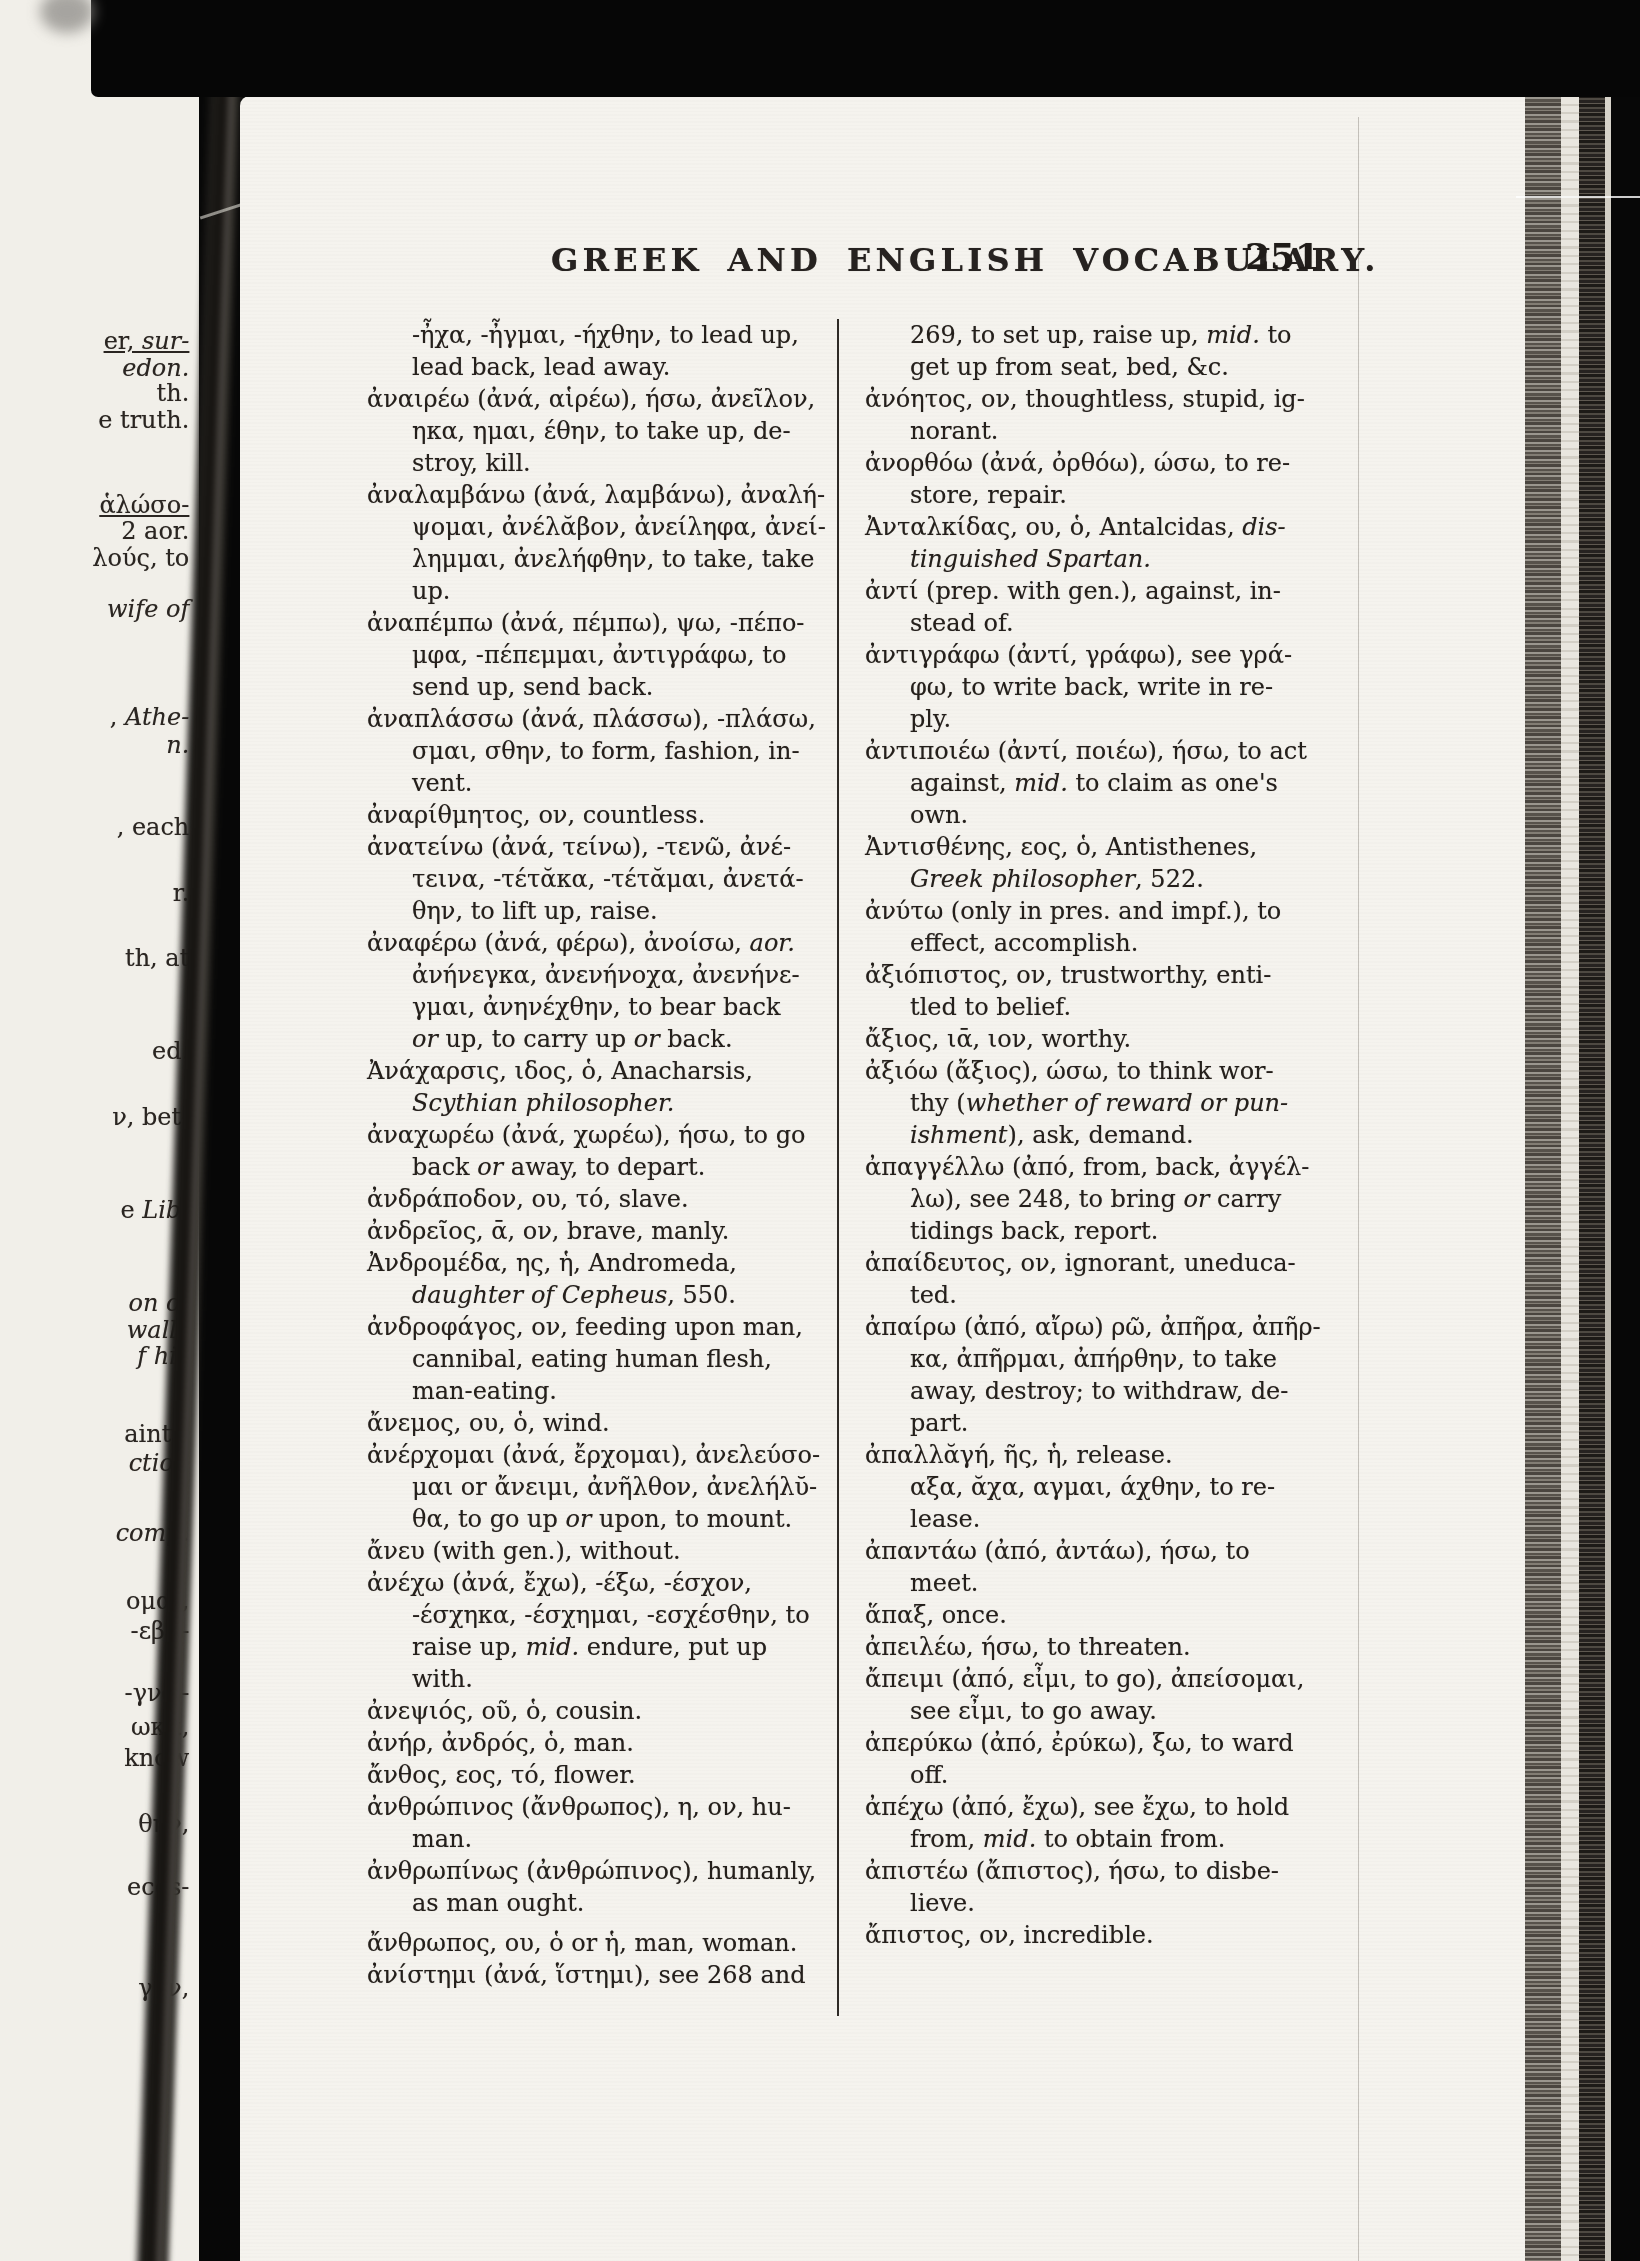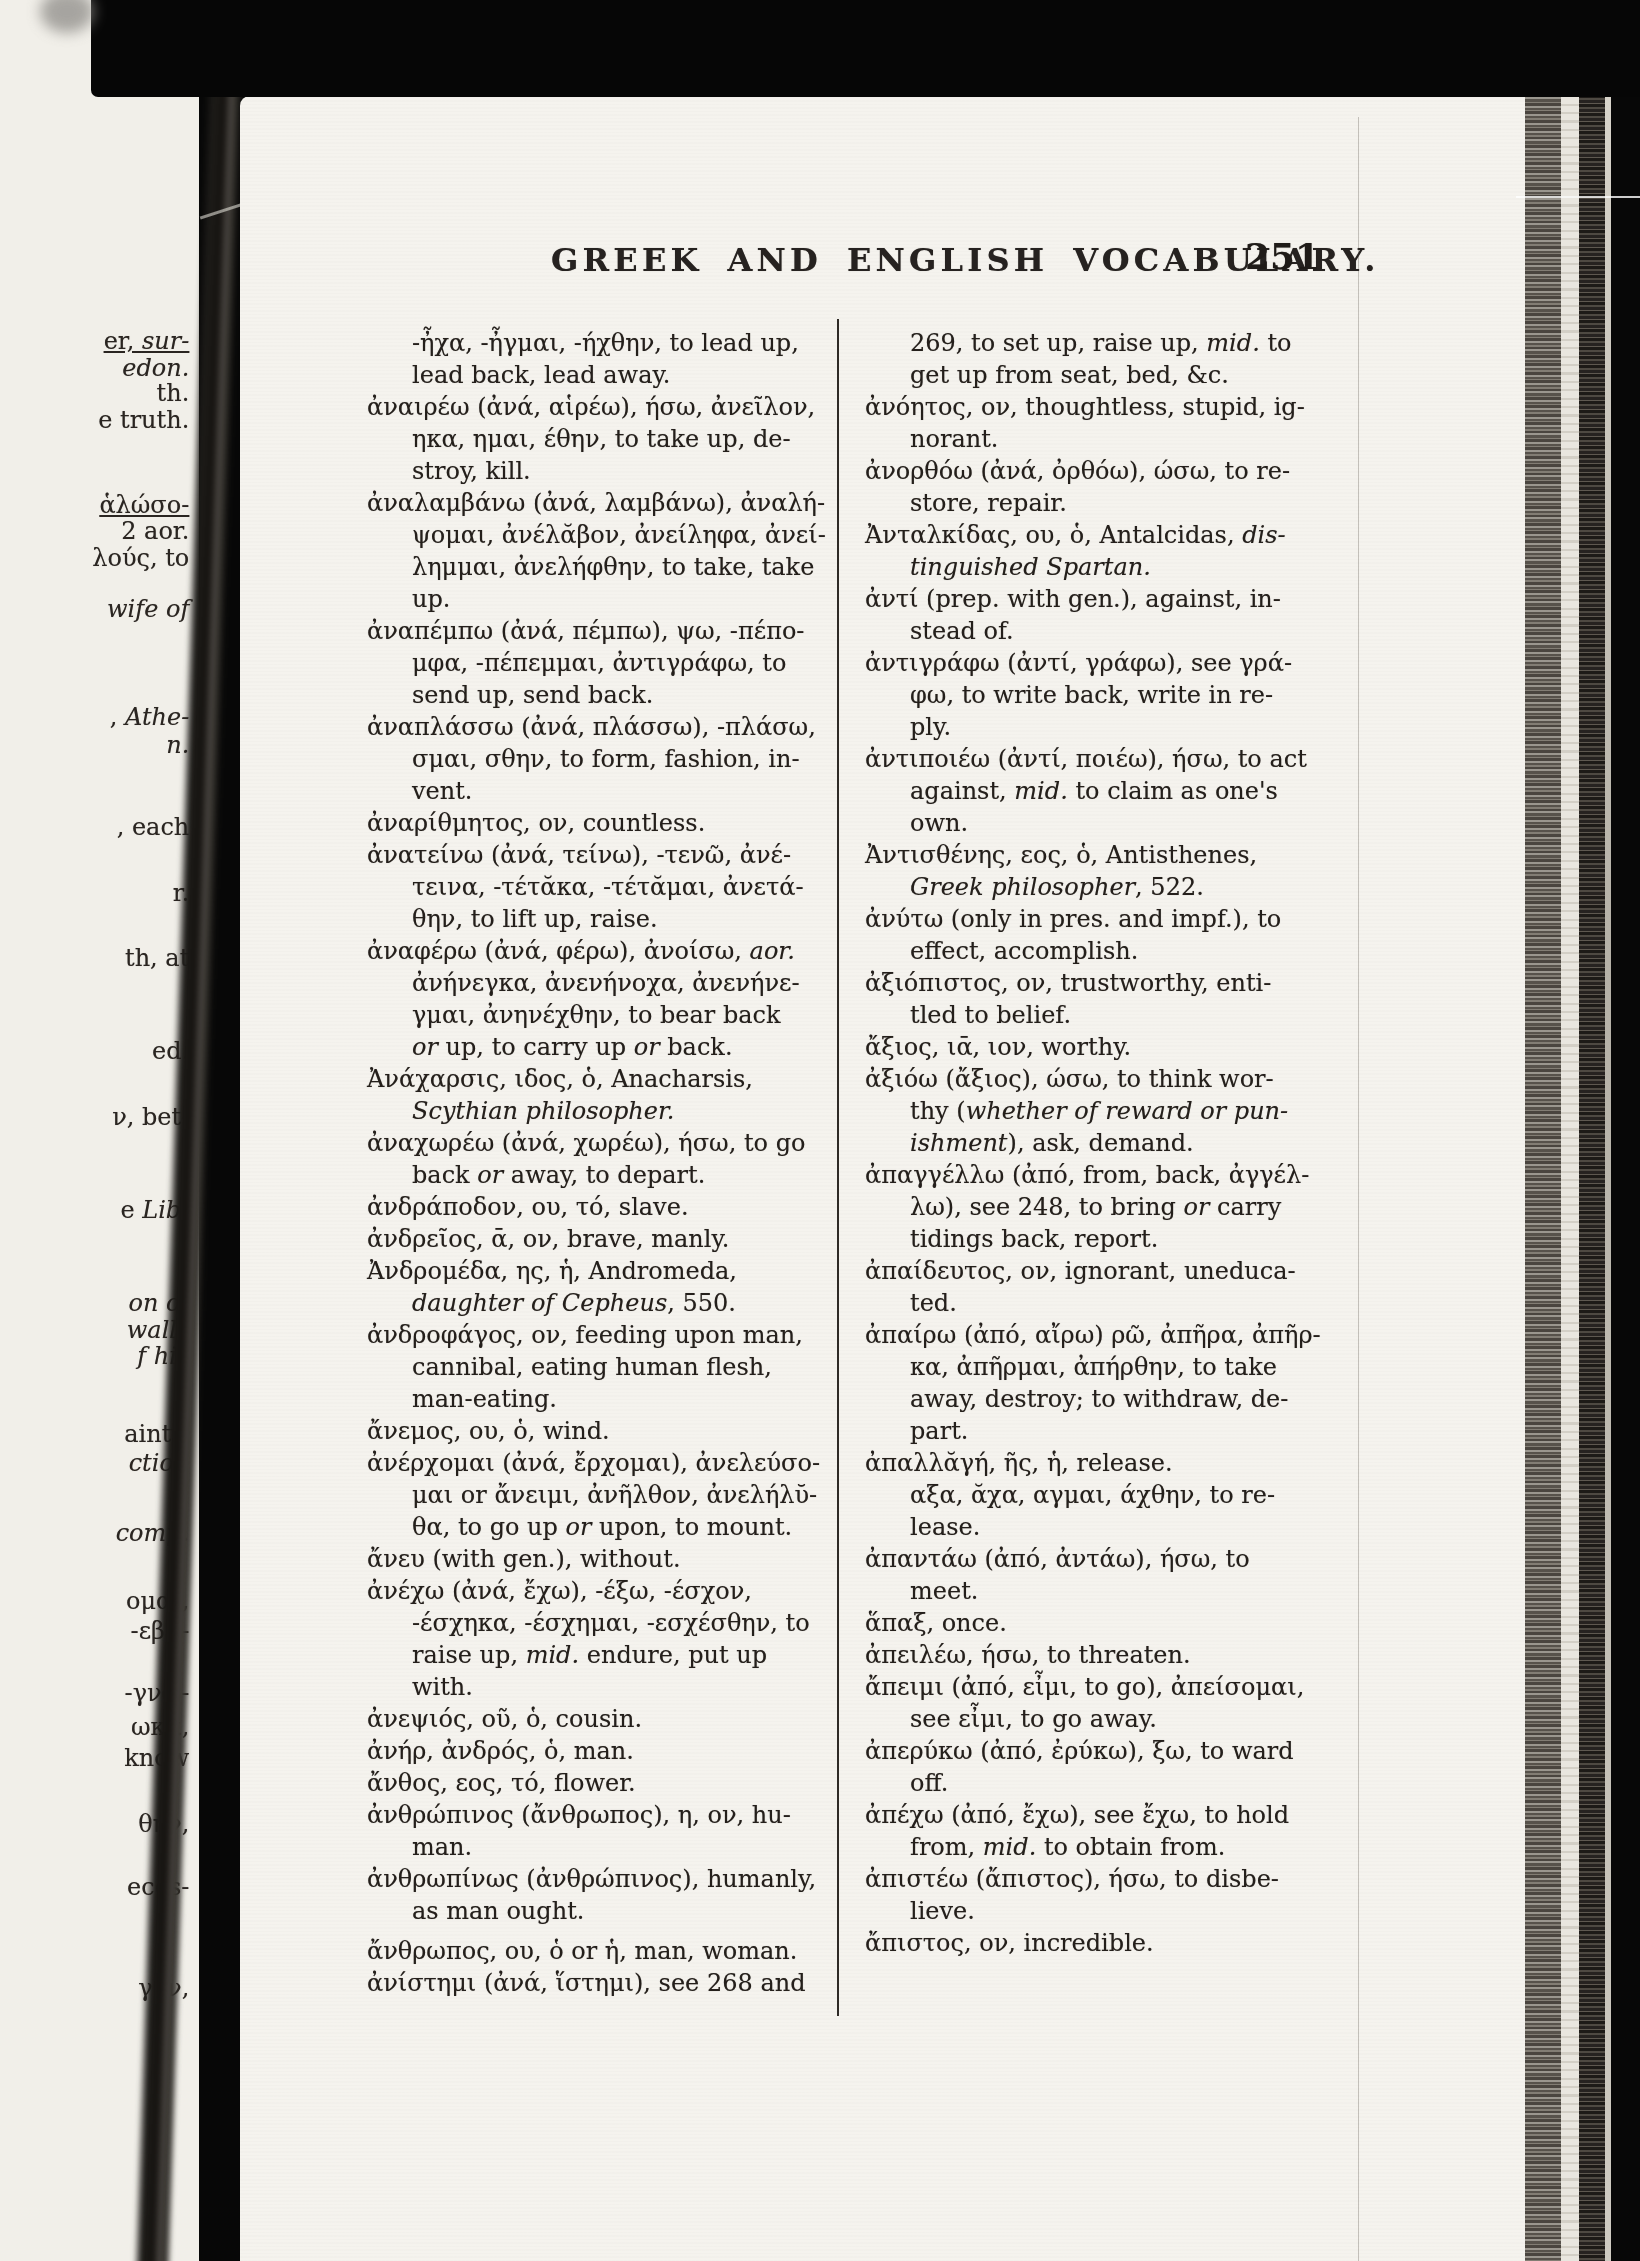--- a/index.html
+++ b/index.html
@@ -50,21 +50,21 @@
     position:absolute; left:311px; top:0;
     font-size:32px; letter-spacing:4.2px; word-spacing:9.7px; font-weight:700;
     color:#262220; text-shadow:0 0 0.7px rgba(30,25,20,.5);
   }
   #page-number{
     position:absolute; left:1005px; top:-5.6px;
     font-size:36px; font-weight:700; color:#1f1b18;
     text-shadow:0 0 0.7px rgba(30,25,20,.5);
   }
   .column{
-    position:absolute; top:231px; width:471px;
+    position:absolute; top:223px; width:471px;
     font-size:24px; line-height:32px;
   }
   #left-column{left:127px;}
   #right-column{left:625px;}
   #column-divider{
     position:absolute; left:597px; top:223px; width:2.1px; height:1697px;
     background:#2e2a26;
   }
   #page-crease{
     position:absolute; left:1118px; top:21px; width:1.4px; height:2144px;

